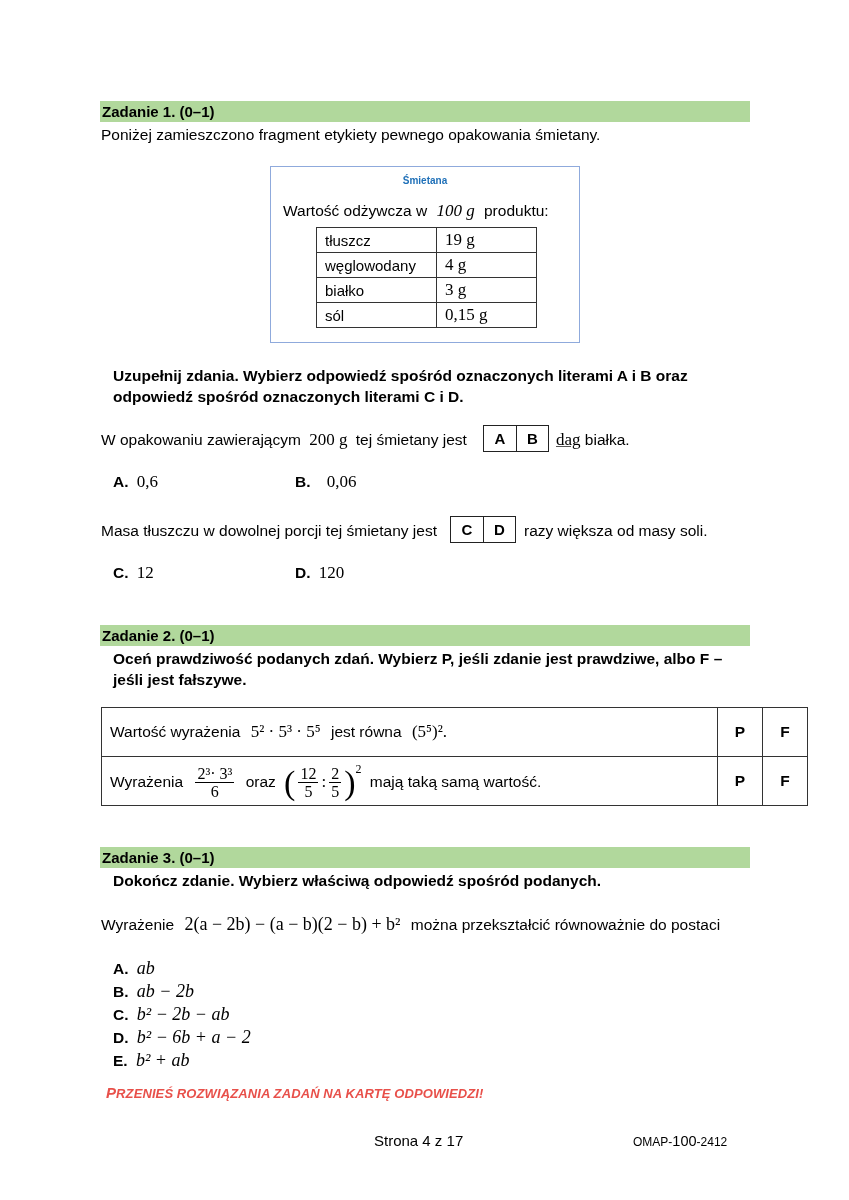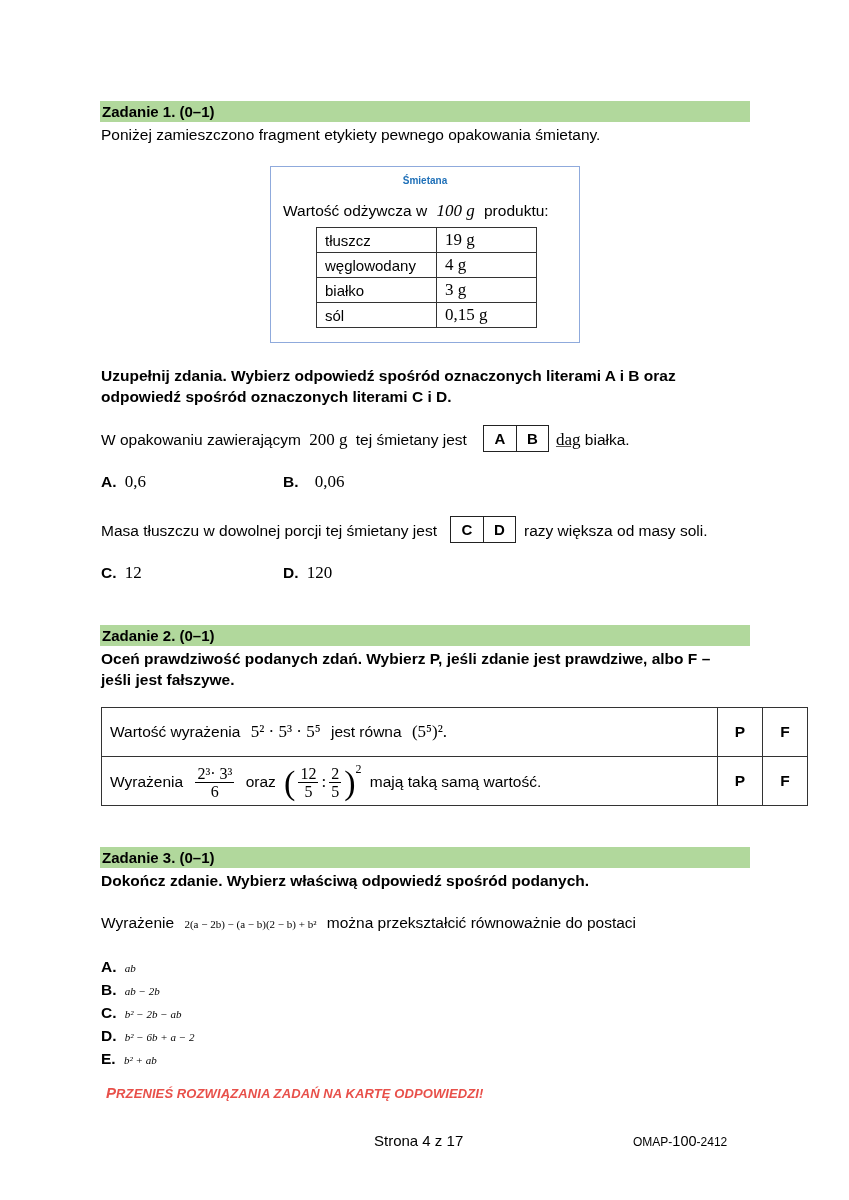--- a/index.html
+++ b/index.html
@@ -1,21 +1,21 @@
 <!DOCTYPE html>
 <html><head>
 <meta charset="utf-8">
 <style>
   * { box-sizing: border-box; margin: 0; padding: 0; }
   html, body { width: 849px; height: 1200px; background: #ffffff; }
   body { position: relative; font-family: "Liberation Sans", sans-serif; color: #000; font-size: 15.5px; }
-  .mi { font-family: "Liberation Serif", serif; font-style: italic; font-size: 11px; }
+  .mi { font-family: "Liberation Serif", serif; font-style: italic; font-size: 18px; }
   .mn { font-family: "Liberation Serif", serif; font-size: 17px; }
   .header-bar { position: absolute; left: 100px; width: 650px; height: 21px; background: #b1d89c; font-weight: bold; font-size: 15px; line-height: 21px; padding-left: 2px; }
-  .bold { font-weight: bold; }
+  .bold { font-weight: bold; margin-left: 12px; }
   .line { position: absolute; left: 101px; white-space: nowrap; }
 
   
   .label-box { position: absolute; left: 270px; top: 166px; width: 310px; height: 177px; border: 1.5px solid #8faadc; }
   .label-title { position: absolute; left: 0; width: 100%; top: 8px; text-align: center; color: #1f70b8; font-weight: bold; font-size: 10px; }
   .label-sub { position: absolute; left: 12px; top: 34px; font-size: 15.5px; white-space: nowrap; }
   .nut-table { position: absolute; left: 45px; top: 60px; border-collapse: collapse; }
   .nut-table td { border: 1.3px solid #333; height: 25px; padding: 0 8px; font-size: 15px; }
   .nut-table td.nm { width: 120px; }
   .nut-table td.val { width: 100px; font-family: "Liberation Serif", serif; font-size: 17px; }

